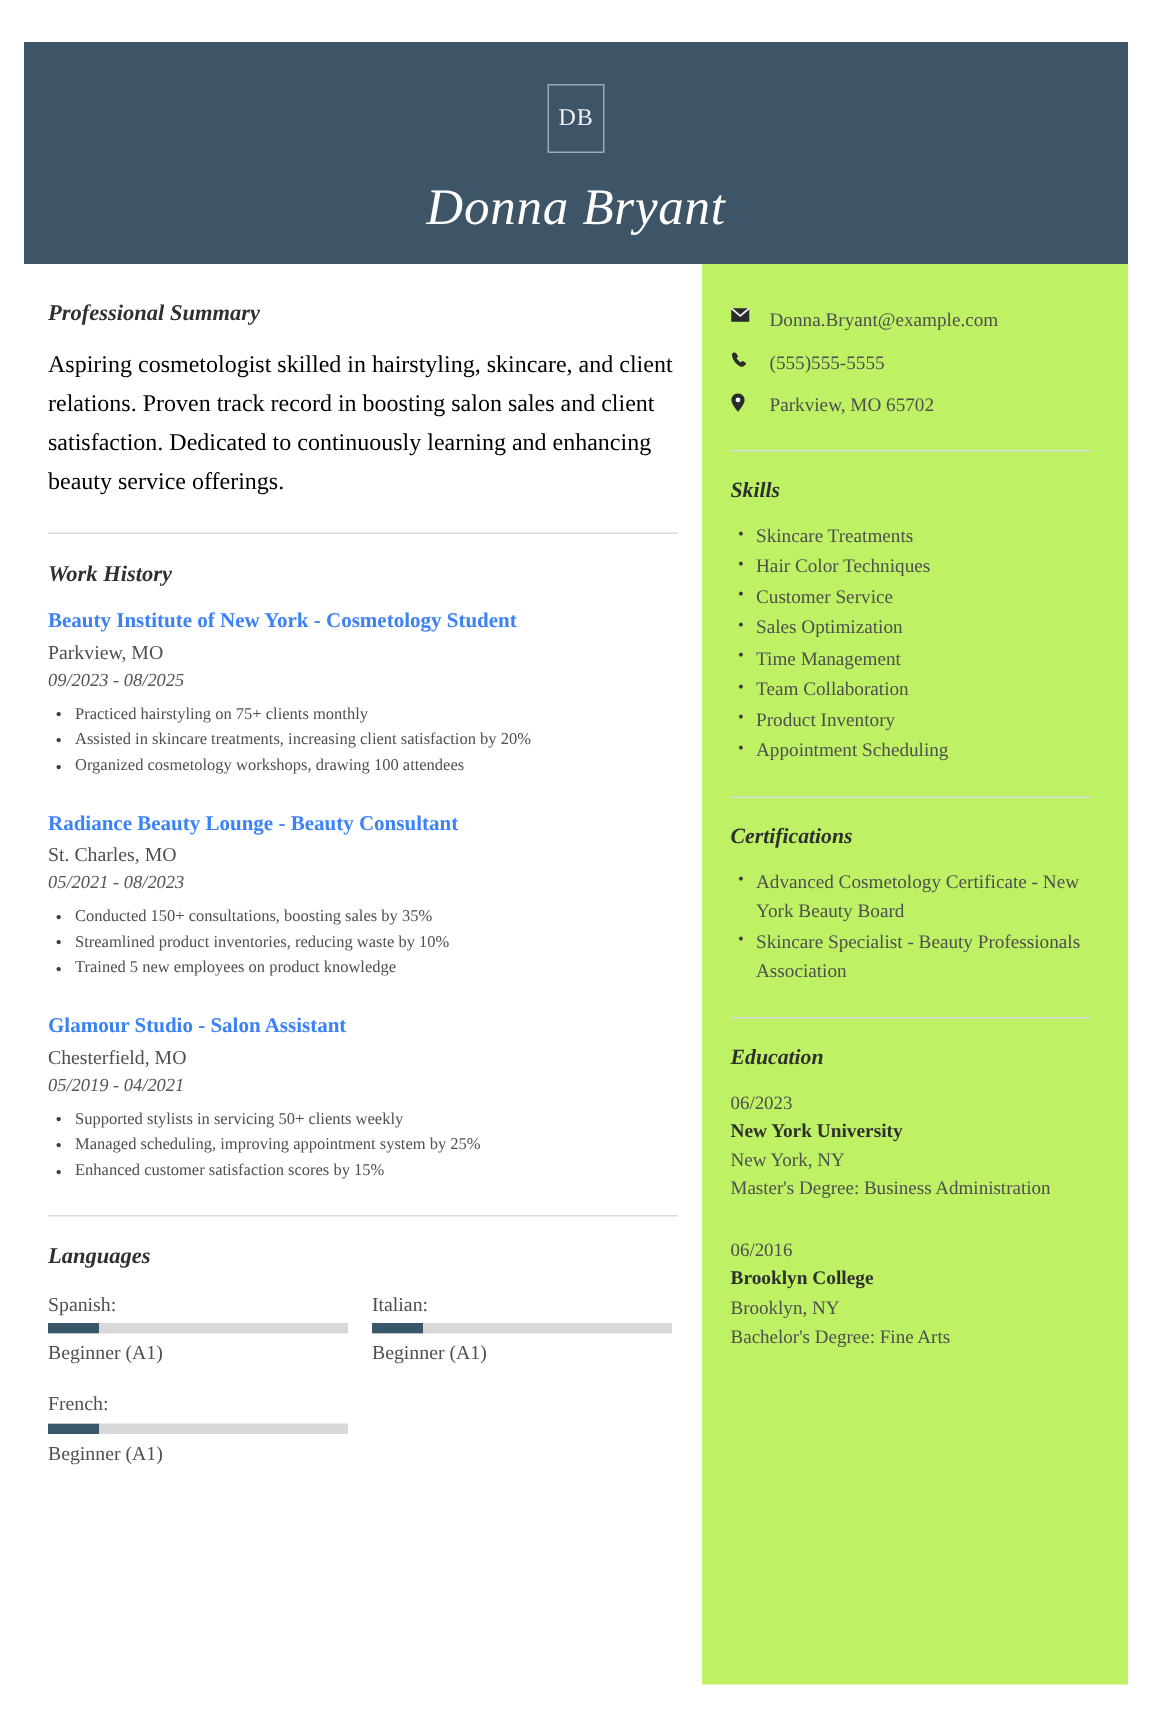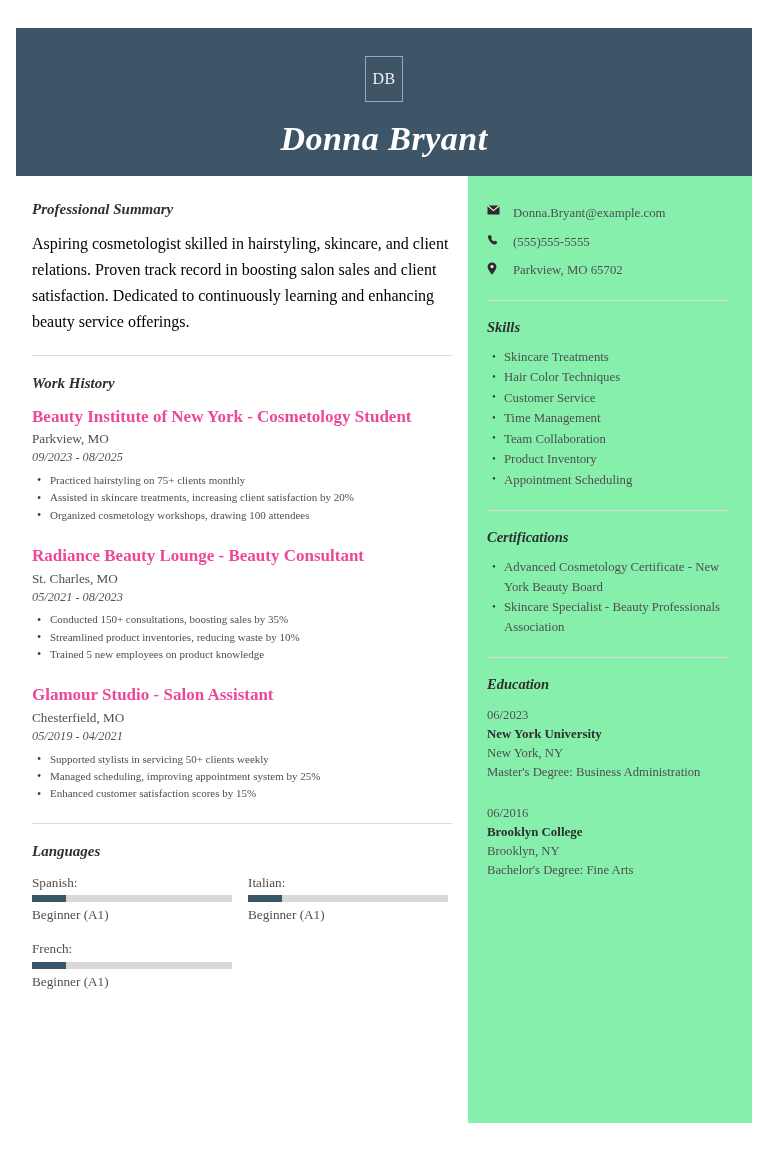--- a/index.html
+++ b/index.html
@@ -54,41 +54,41 @@
     line-height: 1;
   }
   .fullname {
     position: absolute;
     left: 0;
     top: 92px;
     width: 736px;
     text-align: center;
     color: #ffffff;
     font-size: 34px;
-    font-weight: bold;
+    font-weight: normal;
     font-style: italic;
     font-family: "Liberation Serif", serif;
     letter-spacing: 0.5px;
     line-height: 1.1;
   }
 
   
   .main-col {
     position: absolute;
     left: 32px;
     top: 200px;
     width: 420px;
   }
   .side-col {
     position: absolute;
     left: 468px;
     top: 176px;
     width: 284px;
     height: 947px;
-    background: #86efac;
+    background: #bef264;
     box-sizing: border-box;
   }
   .side-inner {
     position: absolute;
     left: 19px;
     top: 28px;
     width: 240px;
   }
 
   
@@ -126,23 +126,23 @@
     height: 1px;
     background: #dcdcdc;
     margin: 20px 0 18px 0;
     width: 240px;
   }
 
   
   .job { margin-bottom: 20px; }
   .job:last-child { margin-bottom: 0; }
   .job-title {
-    font-size: 17px;
+    font-size: 14px;
     font-weight: bold;
-    color: #ec4899;
+    color: #3b82f6;
     line-height: 1.45;
   }
   .job-loc {
     font-size: 13.2px;
     color: #4f4f4f;
     line-height: 1.45;
   }
   .job-dates {
     font-size: 12.3px;
     font-style: italic;
@@ -402,20 +402,21 @@
       </section>
 
       <div class="side-divider"></div>
 
       <section>
         <h2 class="side-sec-title">Skills</h2>
         <ul class="side-bullets">
           <li>Skincare Treatments</li>
           <li>Hair Color Techniques</li>
           <li>Customer Service</li>
+          <li>Sales Optimization</li>
           <li>Time Management</li>
           <li>Team Collaboration</li>
           <li>Product Inventory</li>
           <li>Appointment Scheduling</li>
         </ul>
       </section>
 
       <div class="side-divider"></div>
 
       <section>

